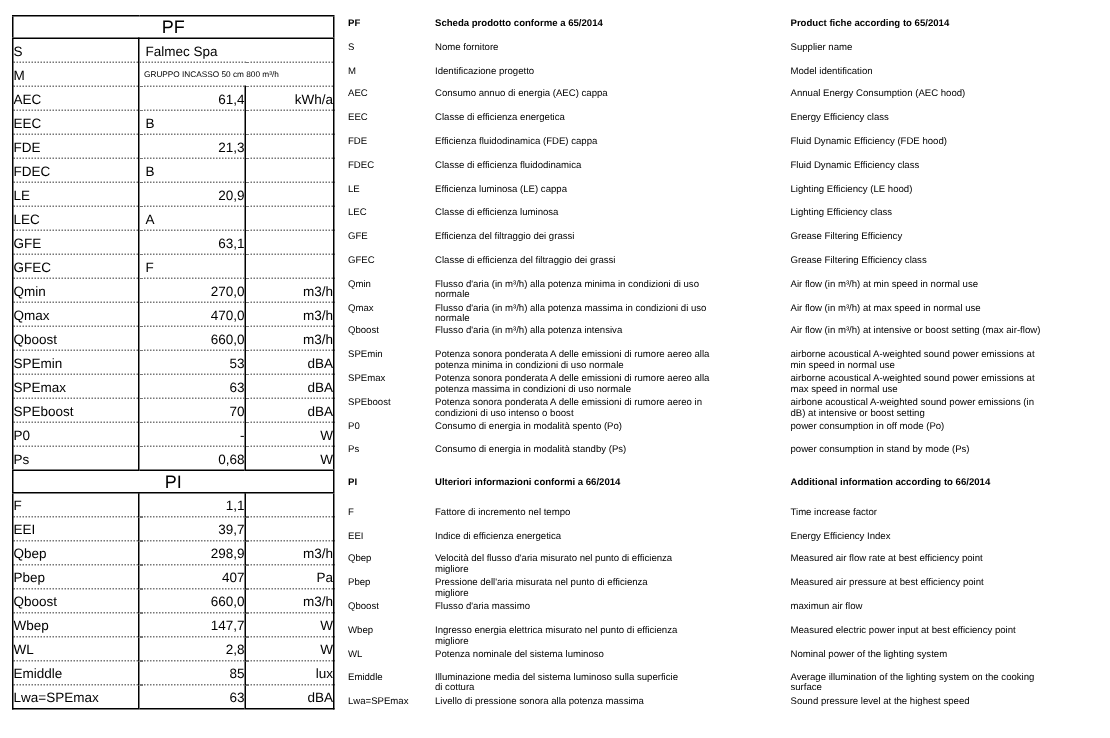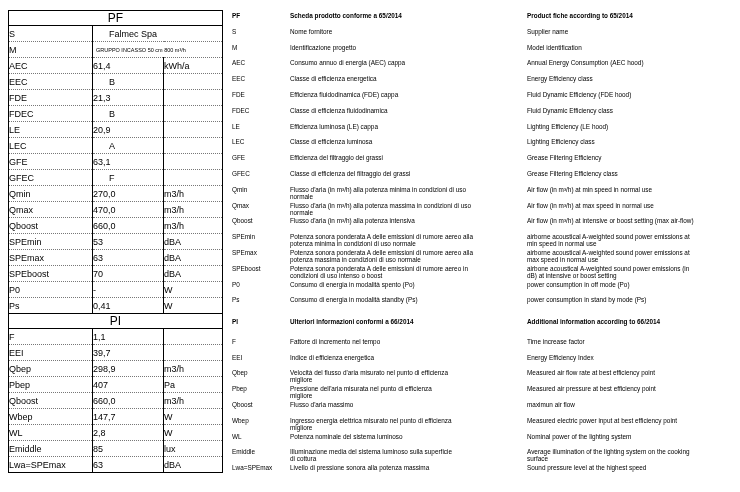--- a/index.html
+++ b/index.html
@@ -20,24 +20,24 @@
   table.spec tr.sec td {
     border-top:1px solid #000; border-bottom:1px solid #000;
     text-align:center; font-size:12px; height:15px; padding:0;
   }
   table.spec tr.data { height:16px; }
   table.spec tr.data td {
     border-bottom:1px dotted #777; font-size:9px;
     vertical-align:middle; padding:0; white-space:nowrap; overflow:hidden;
   }
   table.spec td.k { border-right:1px solid #000; padding-left:5px; text-align:left; }
-  table.spec td.v { border-right:1px solid #000; padding-right:9px; }
-  table.spec td.v.left  { text-align:left; padding-right:0; padding-left:16px; }
+  table.spec td.v { border-right:1px solid #000; text-align:right; padding-right:9px; }
+  table.spec td.v.left  { text-align:left; padding-right:0; padding-left:4px; }
   table.spec td.v.small { font-size:5.5px; padding-left:3px; }
-  table.spec td.u { padding-left:6px; text-align:left; }
+  table.spec td.u { padding-left:6px; text-align:right; }
   
   .legend { position:absolute; left:232px; top:11px; width:506px; }
   .lrow { display:flex; align-items:flex-start; height:15.8px; }
   .lrow.hdr { font-weight:bold; }
   .lrow.gap { margin-top:6px; height:19.7px; }
   .lk { width:58px;  flex:none; font-size:6.4px; line-height:7px; padding-top:1px; }
   .li { width:237px; flex:none; font-size:6.4px; line-height:7px; padding-top:1px;
         padding-right:5px; white-space:pre-line; }
   .le { width:210px; flex:none; font-size:6.4px; line-height:7px; padding-top:1px;
         white-space:pre-line; }
@@ -135,21 +135,21 @@
           <td class="v">70</td>
           <td class="u">dBA</td>
         </tr>
         <tr class="data">
           <td class="k">P0</td>
           <td class="v">-</td>
           <td class="u">W</td>
         </tr>
         <tr class="data">
           <td class="k">Ps</td>
-          <td class="v">0,41</td>
+          <td class="v">0,68</td>
           <td class="u">W</td>
         </tr>
         <tr class="sec">
           <td colspan="3">PI</td>
         </tr>
         <tr class="data">
           <td class="k">F</td>
           <td class="v">1,1</td>
           <td class="u"></td>
         </tr>

